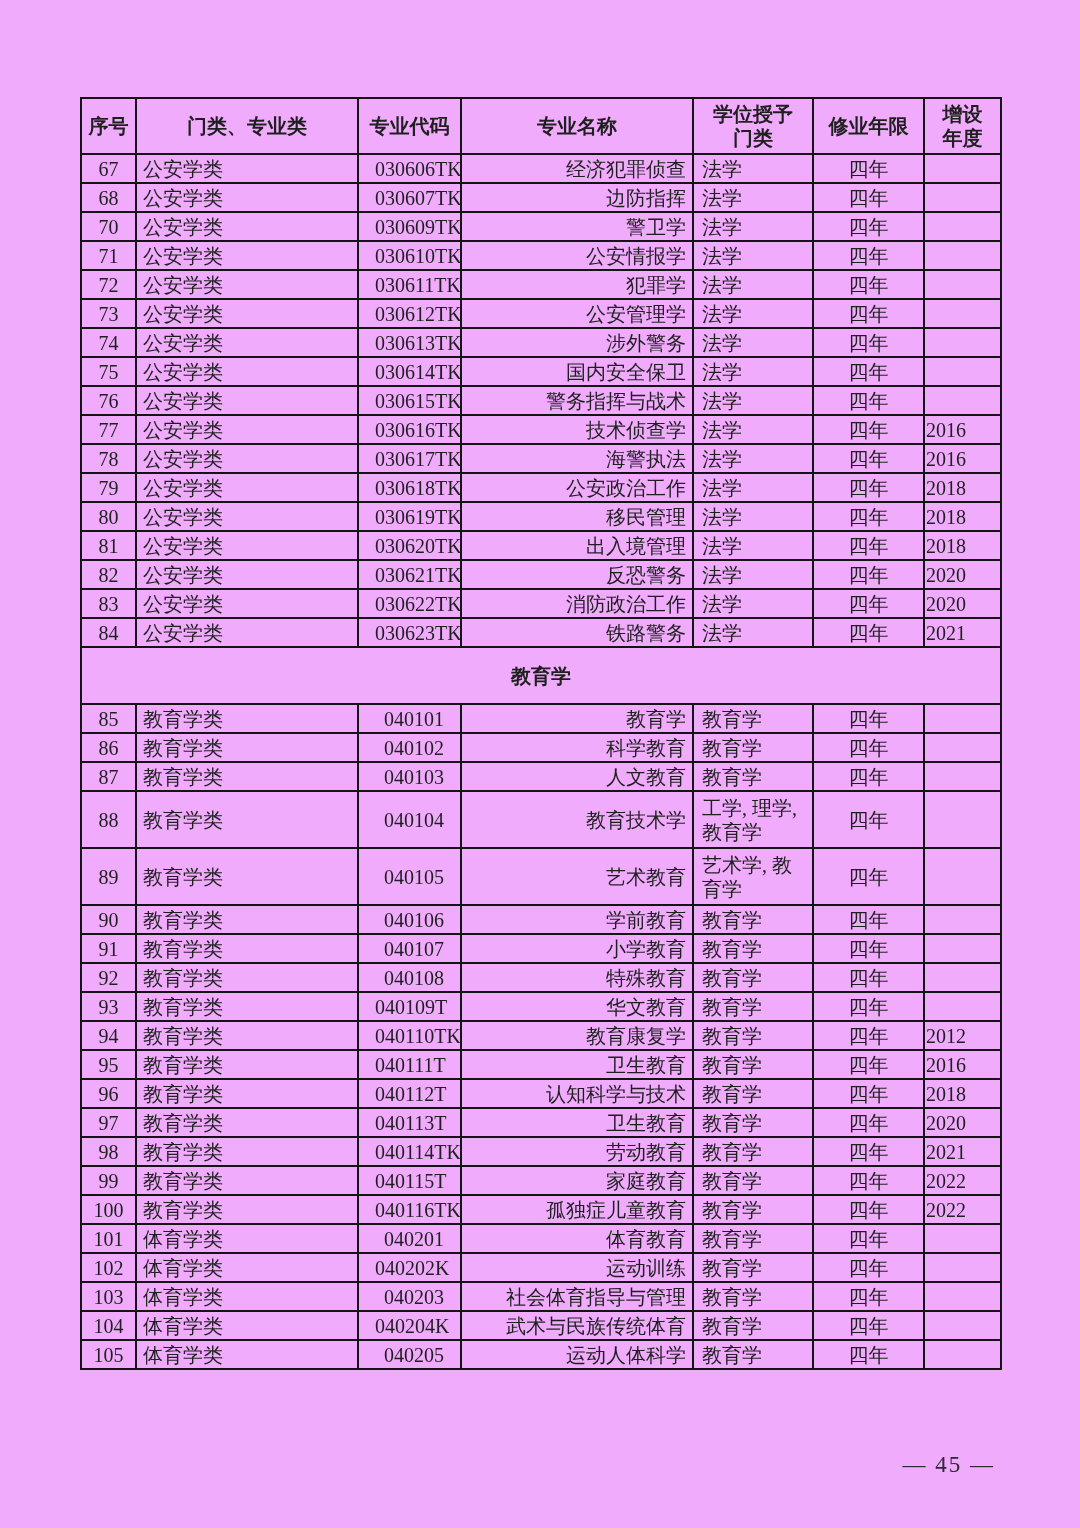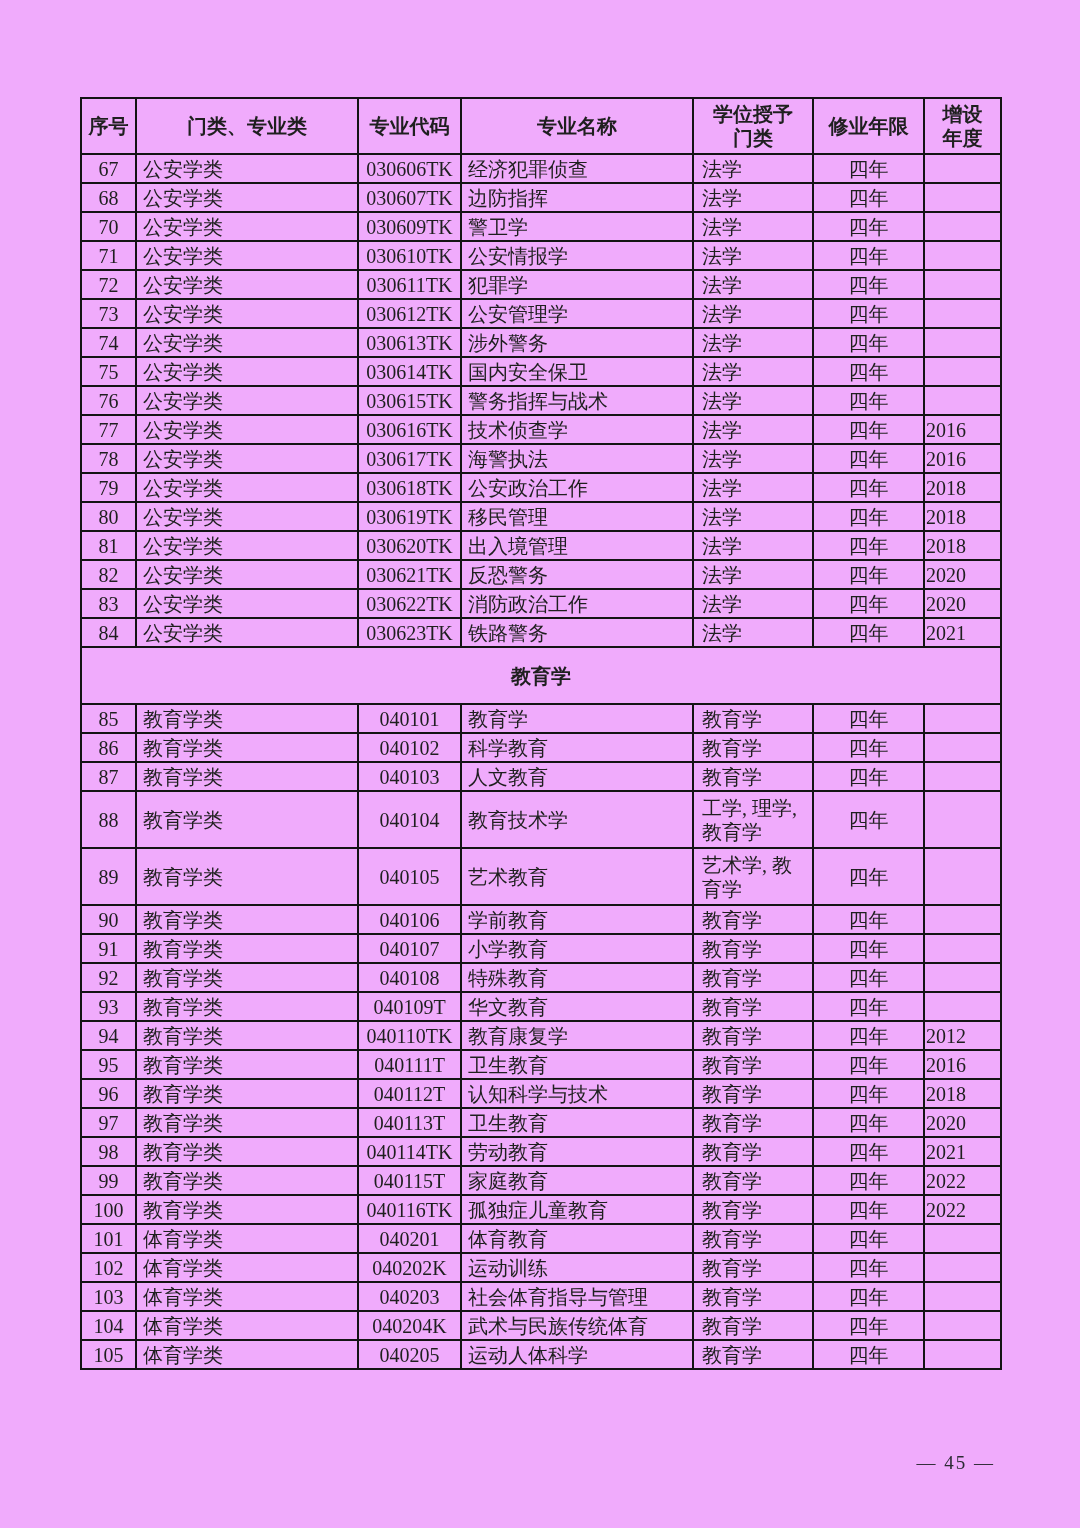--- a/index.html
+++ b/index.html
@@ -36,35 +36,35 @@
     font-weight: bold;
     text-align: center;
     height: 54px;
     padding: 0 2px;
   }
   table.majors tbody tr { height: 29px; }
   table.majors tbody tr.tall { height: 57px; font-family: Liberation Serif, serif; }
   table.majors tbody tr.section-row { height: 57px; }
   .c-no     { text-align: center; }
   .c-cat    { text-align: left; padding: 0 6px; }
-  .c-code   { text-align: center; padding: 0 4px; }
-  .c-name   { text-align: left; padding: 0 6px; }
+  .c-code   { text-align: right; padding: 0 16px; }
+  .c-name   { text-align: right; padding: 0 6px; }
   .c-degree { text-align: left; padding: 0 8px; }
   .c-years  { text-align: center; }
   .c-year   { }
   .section-cell {
     text-align: center;
     font-weight: bold;
     padding: 0;
   }
   .page-number {
     position: absolute;
     top: 1452px;
     right: 85px;
-    font-size: 19px;
+    font-size: 23px;
     color: #2a2a33;
     letter-spacing: 2px;
   }
 </style>
 </head>
 <body>
 
 <div class="page">
 
   <table class="majors">

